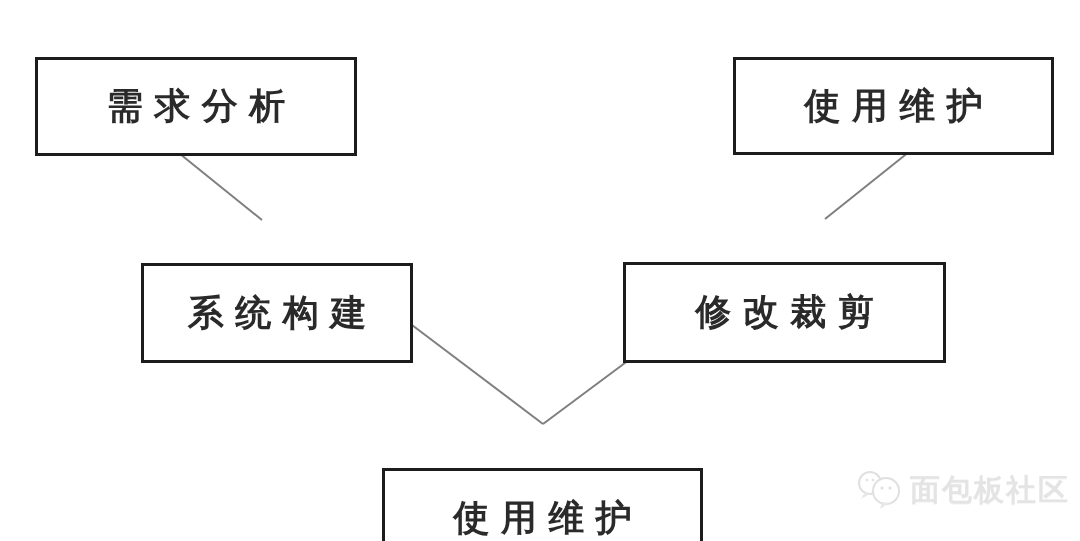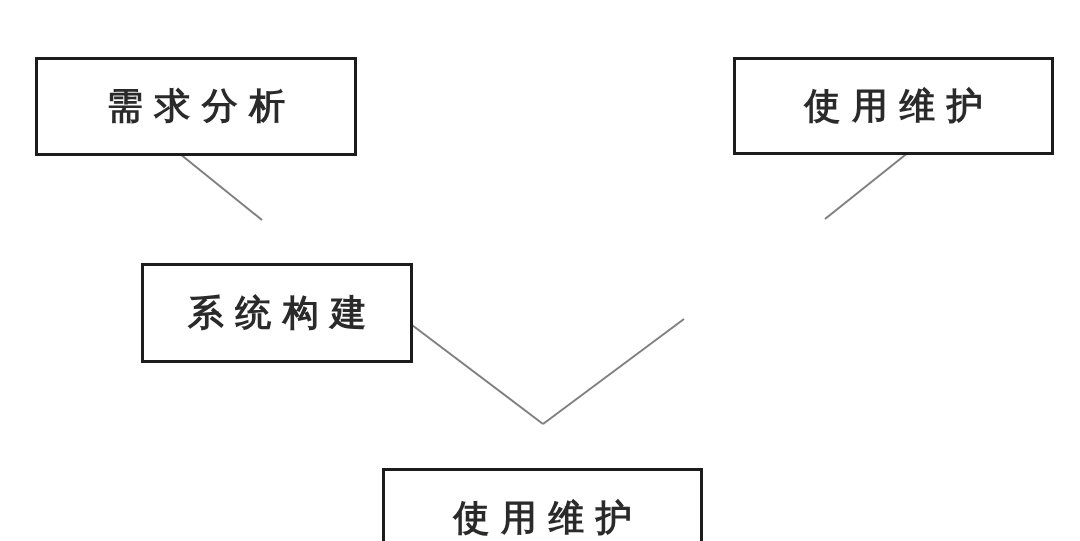--- a/index.html
+++ b/index.html
@@ -85,19 +85,39 @@
   </div>
 
   <div class="node" style="left:733px; top:13px; width:321px; height:98px;">
     <span class="node-label">使用维护</span>
   </div>
 
   <div class="node" style="left:141px; top:219px; width:272px; height:100px;">
     <span class="node-label">系统构建</span>
   </div>
 
+  <div class="node" style="left:623px; top:218px; width:323px; height:101px;">
+    <span class="node-label">修改裁剪</span>
+  </div>
 
   <div class="node" style="left:382px; top:424px; width:321px; height:101px;">
     <span class="node-label">使用维护</span>
   </div>
 
+  <div class="watermark">
+    <svg class="watermark-icon" viewBox="0 0 48 44" aria-hidden="true">
+      <g fill="#ffffff" stroke="#e0e0e0" stroke-width="2">
+        <circle cx="14" cy="15" r="11"></circle>
+        <path d="M9 24 L5 31 L14 26 Z" stroke="none" fill="#e8e8e8"></path>
+        <circle cx="30" cy="23" r="13"></circle>
+        <path d="M26 34 L24 41 L33 35 Z" stroke="none" fill="#e8e8e8"></path>
+      </g>
+      <g fill="#e0e0e0" stroke="none">
+        <circle cx="26" cy="20" r="1.6"></circle>
+        <circle cx="34" cy="20" r="1.6"></circle>
+        <circle cx="11" cy="12" r="1.3"></circle>
+        <circle cx="17" cy="12" r="1.3"></circle>
+      </g>
+    </svg>
+    <span class="watermark-text">面包板社区</span>
+  </div>
 
 </div>
 
 </body></html>

